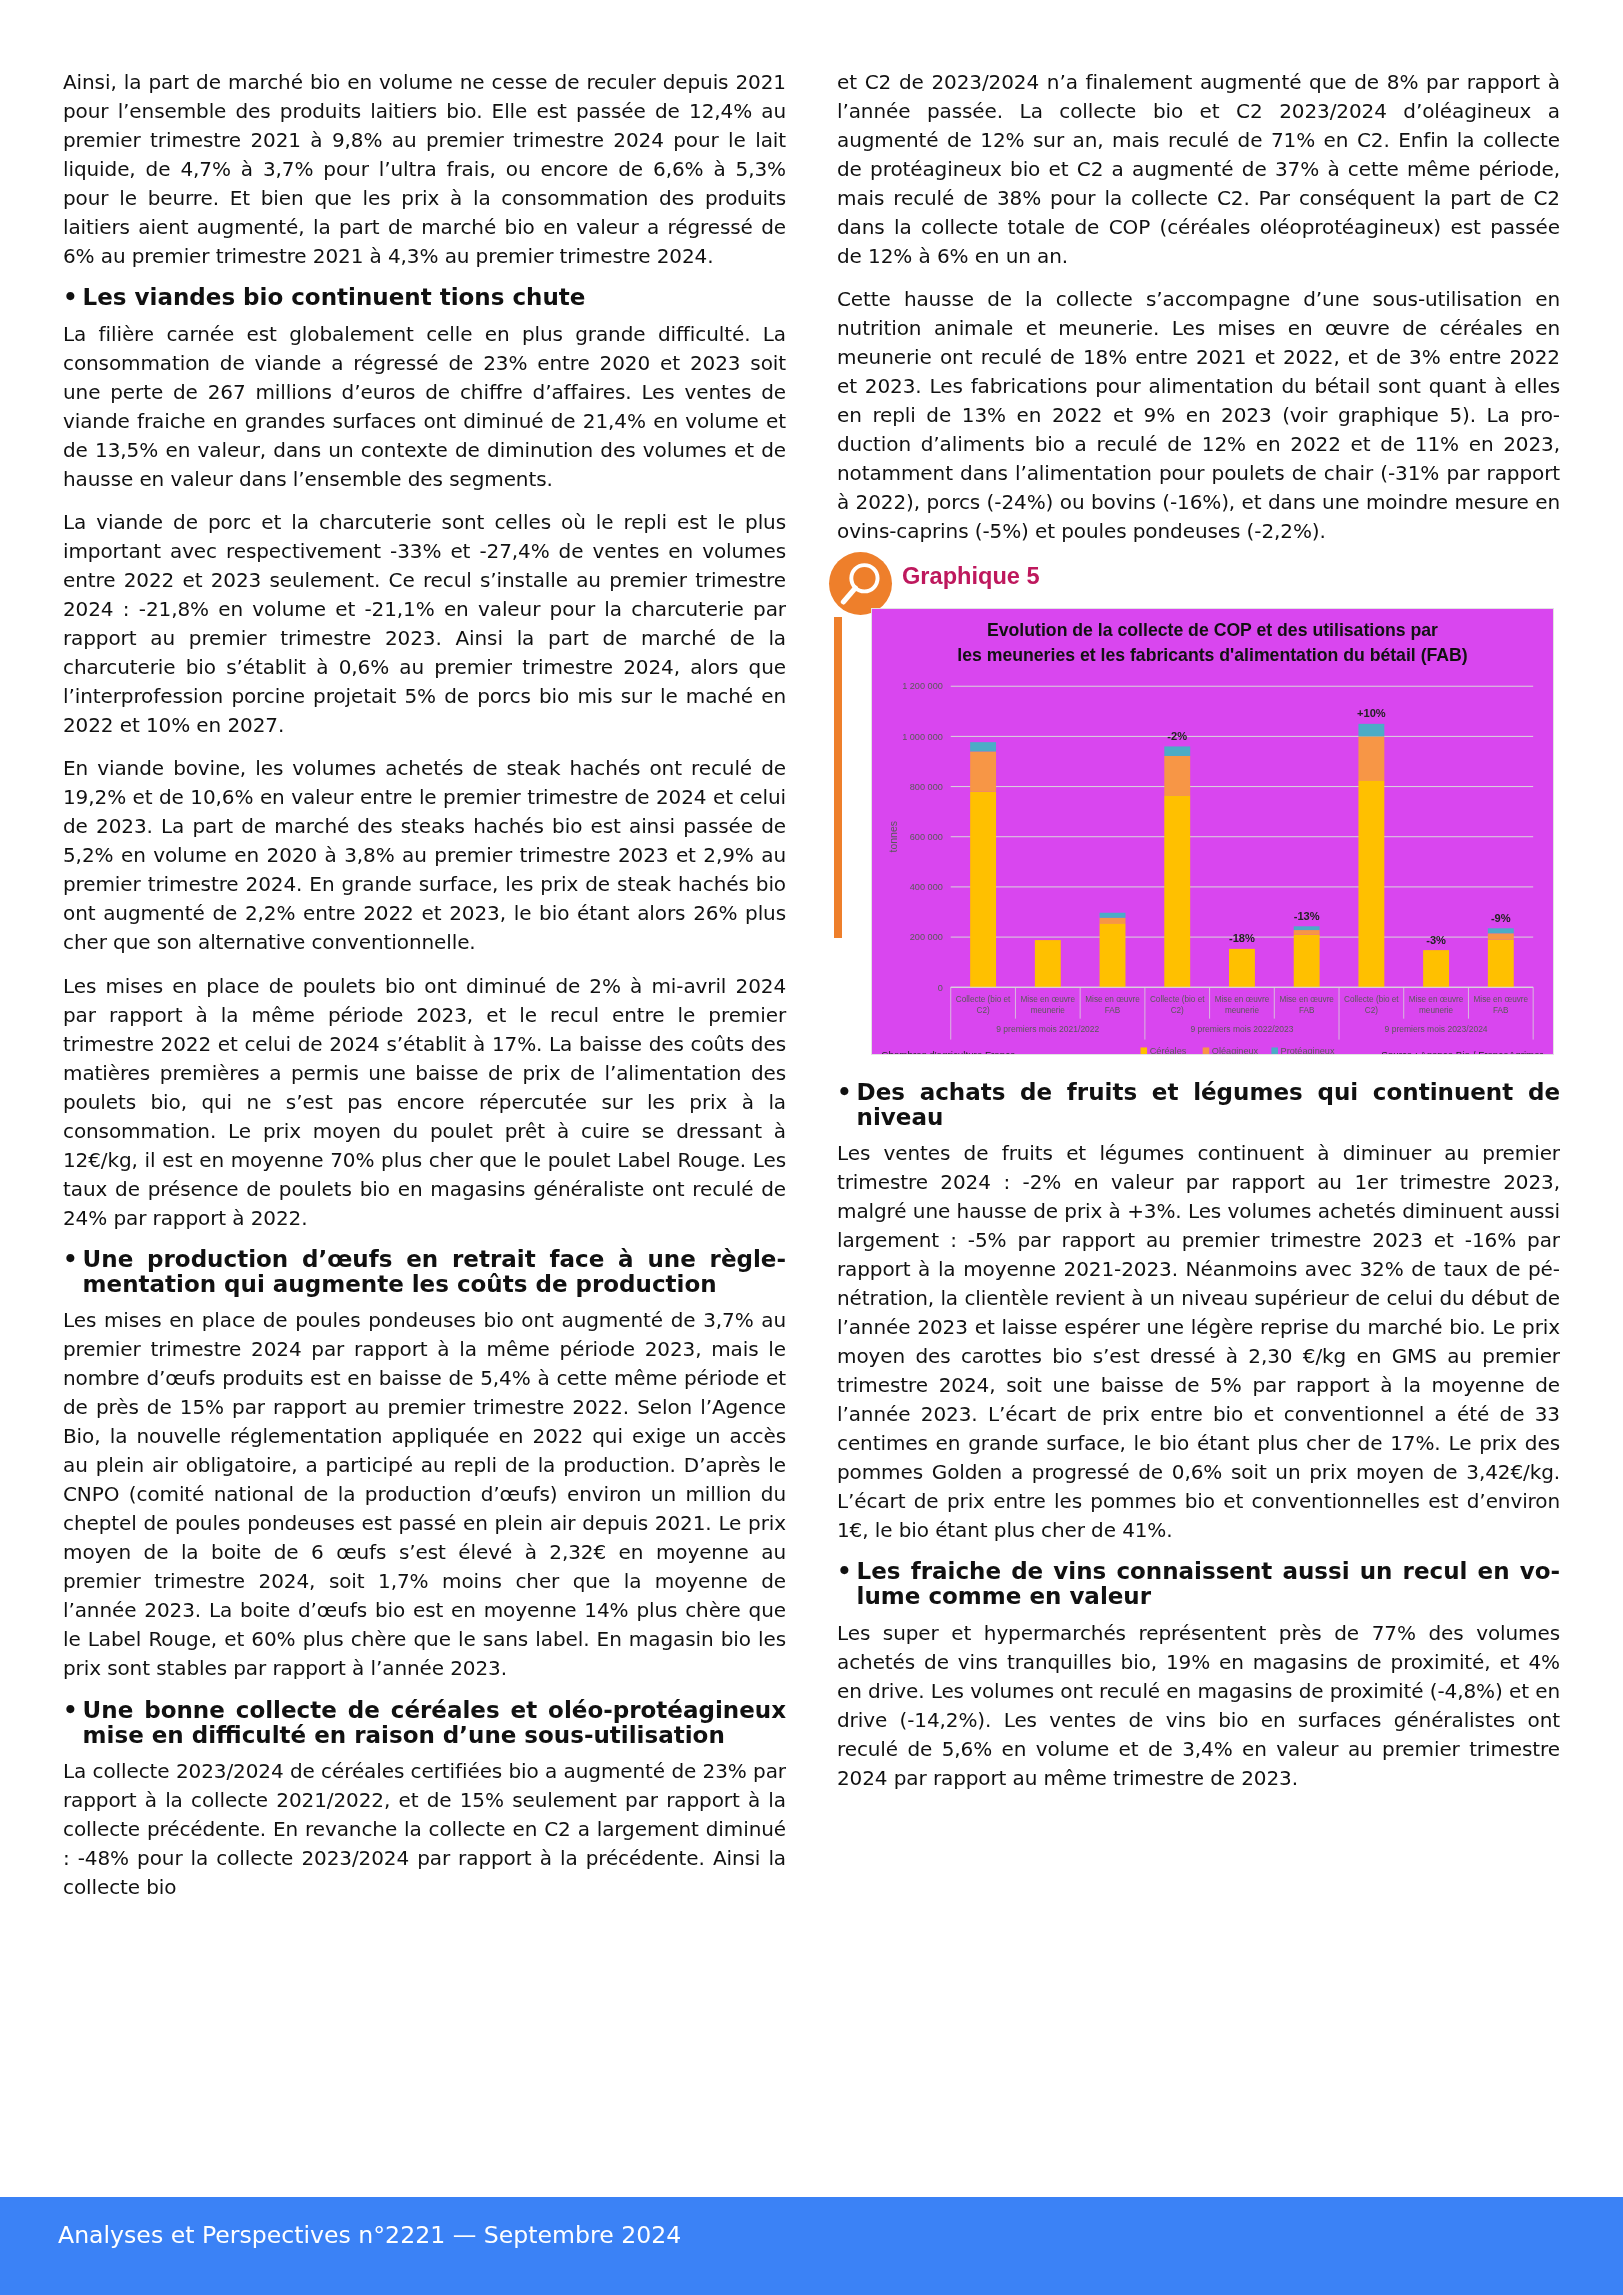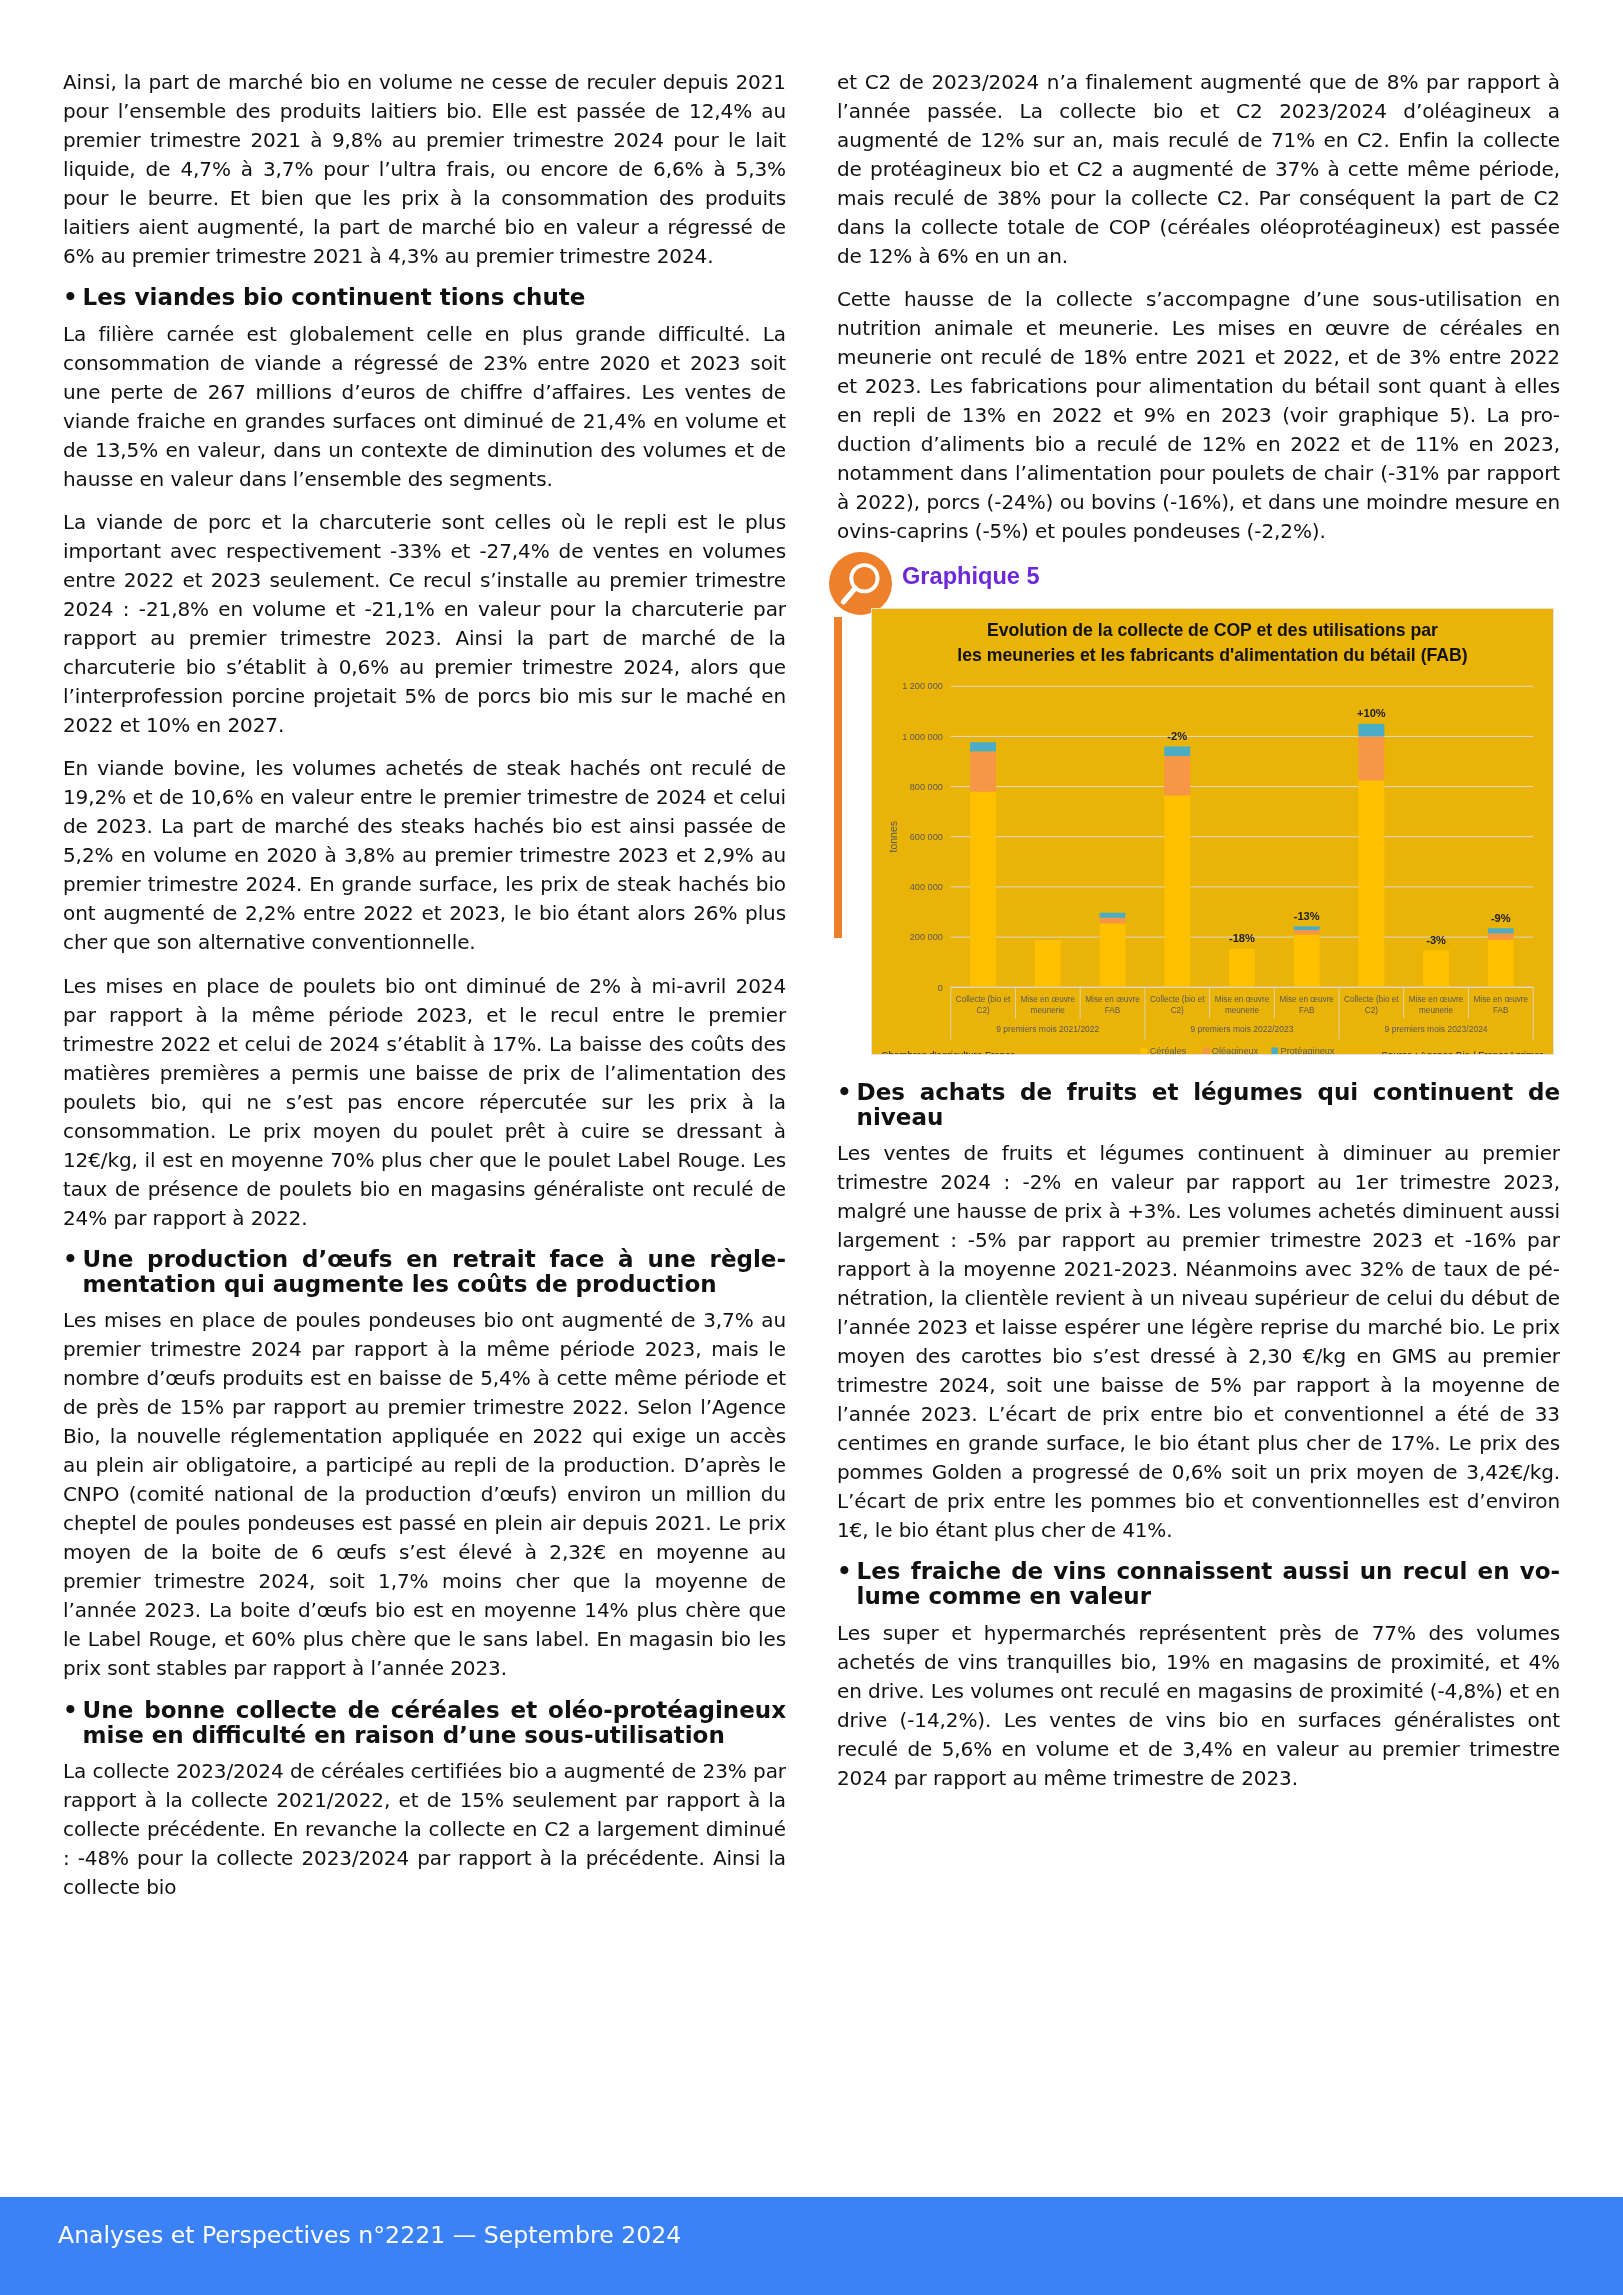--- a/index.html
+++ b/index.html
@@ -5,23 +5,23 @@
   html,body{margin:0;padding:0;background:#fff;}
   body{width:1623px;height:2295px;position:relative;overflow:hidden;font-family:"DejaVu Sans",sans-serif;color:#111;}
   .col{position:absolute;top:68px;width:723px;}
   .col.left{left:63px;}
   .col.right{left:837px;}
   p.body{margin:0 0 14.4px 0;font-size:20px;line-height:29px;text-align:justify;hyphens:manual;letter-spacing:-0.1px;}
   h3.bullet{margin:3.9px 0 9.2px 0;font-size:23px;line-height:25px;font-weight:bold;text-align:justify;position:relative;padding-left:19.6px;}
   h3.bullet .dot{position:absolute;left:0;top:0;}
   .graph-head{position:relative;height:47px;margin:1.3px 0 0 0;}
   .graph-badge{position:absolute;left:-7.9px;top:-9.2px;width:63px;height:63px;border-radius:50%;background:#ee7f2b;}
-  .graph-title{position:absolute;left:65px;top:2.6px;font-size:23.6px;font-weight:bold;color:#6d28d9;font-family:"Liberation Sans",sans-serif;}
+  .graph-title{position:absolute;left:65px;top:2.6px;font-size:23.6px;font-weight:bold;color:#be185d;font-family:"Liberation Sans",sans-serif;}
   .graph-rule{position:absolute;left:-2.6px;top:56px;width:7.9px;height:321px;background:#ee7f2b;}
-  .chart-box{position:relative;margin:0 14px 0 34px;width:681px;height:445px;border:1.3px solid #e2e2e2;background:#eab308;}
+  .chart-box{position:relative;margin:0 14px 0 34px;width:681px;height:445px;border:1.3px solid #e2e2e2;background:#d946ef;}
   .chart-box svg{position:absolute;left:0;top:0;}
   .footer{position:absolute;left:0;top:2197px;width:1623px;height:98px;background:#3b82f6;}
   .footer span{position:absolute;left:58px;top:23.6px;font-size:23.6px;color:#fff;font-family:"DejaVu Sans",sans-serif;}
 </style>
 </head>
 <body>
 
 <div class="col left" id="leftCol">
     <p class="body">Ainsi, la part de marché bio en volume ne cesse de reculer depuis 2021 pour l’ensemble des produits laitiers bio. Elle est passée de 12,4% au premier trimestre 2021 à 9,8% au pre­mier trimestre 2024 pour le lait liquide, de 4,7% à 3,7% pour l’ultra frais, ou encore de 6,6% à 5,3% pour le beurre. Et bien que les prix à la consommation des produits laitiers aient augmenté, la part de marché bio en valeur a régressé de 6% au premier trimestre 2021 à 4,3% au premier tri­mestre 2024.</p>
     <h3 class="bullet"><span class="dot">•</span><span>Les viandes bio continuent tions chute</span></h3>

